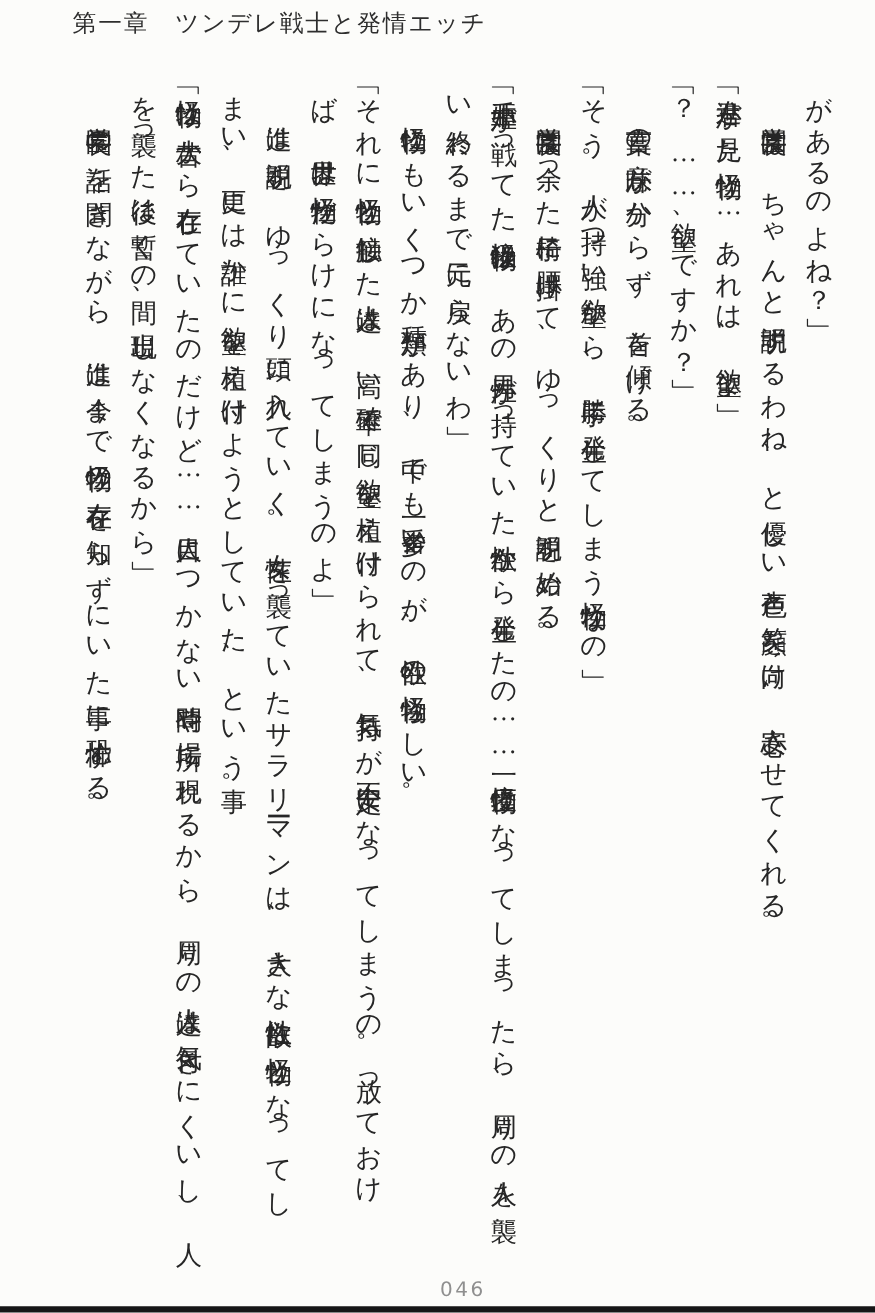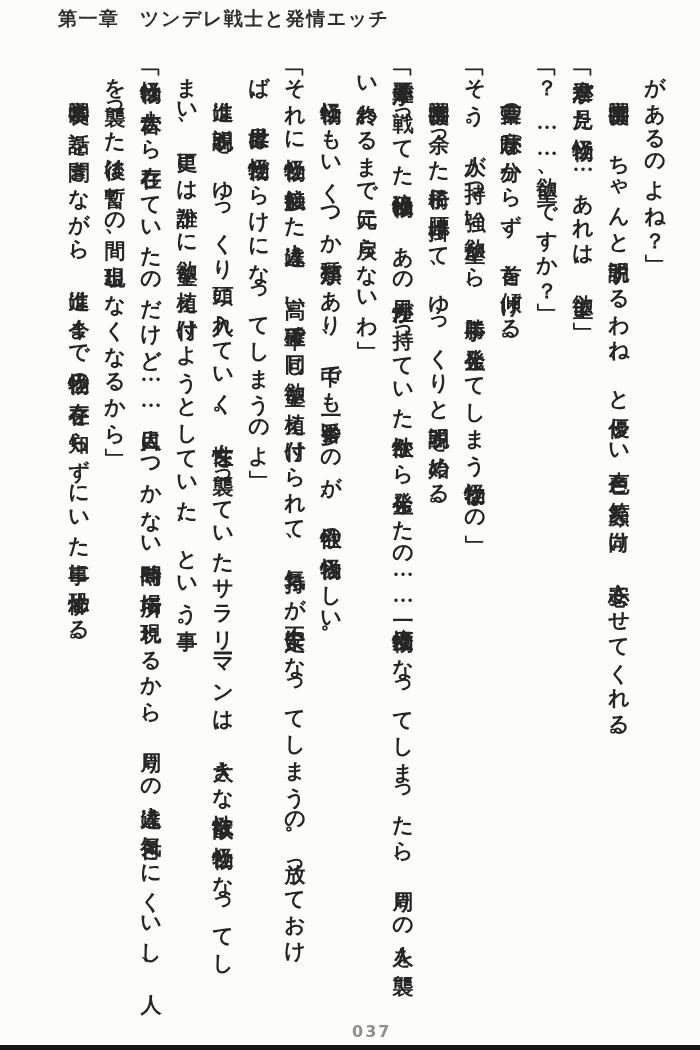--- a/index.html
+++ b/index.html
@@ -3,21 +3,21 @@
 <meta charset="utf-8">
 <style>
   html, body { margin: 0; padding: 0; }
   body {
     width: 700px; height: 1050px;
     position: relative;
     background: #fcfcfa;
     overflow: hidden;
   }
   .page {
-    position: absolute; inset: 0; font-weight: bold;
+    position: absolute; inset: 0;
   }
   .chapter-header {
     position: absolute;
     left: 58px; top: 6px;
     font-family: "Liberation Serif", "DejaVu Serif", serif;
     font-size: 19px;
     color: #2e2e2e;
     letter-spacing: 1.5px;
     white-space: pre;
   }
@@ -51,16 +51,16 @@
   }
 </style>
 </head>
 <body>
 
 <div class="page">
   <div class="chapter-header">第一章　ツンデレ戦士と発情エッチ</div>
 
   <div class="vtext"><p>があるのよね？」</p><p>　学園長は、ちゃんと説明するわね、と優しい声色と笑顔を向け、安心させてくれる。</p><p>「進君が見た怪物……あれは、欲望よ」</p><p>「？　……欲望、ですか？」</p><p>　言葉の意味が分からず、首を傾げる。</p><p>「そう。人が持つ強い欲望から、勝手に発生してしまう怪物なの」</p><p>　学園長は余った椅子に腰掛けて、ゆっくりと説明を始める。</p><p>「千亜姫が戦ってた狼怪物は、あの男性が持っていた性欲から発生したの……一度怪物になってしまったら、周りの人を襲い終わるまで元に戻らないわ」</p><p>　怪物にもいくつか種類があり、中でも一番多いのが、性欲の怪物らしい。</p><p>「それに怪物と接触した人達は、高い確率で同じ欲望を植え付けられて、気持ちが不安定になってしまうの。放っておけば、世界は怪物だらけになってしまうのよ」</p><p>　進は説明を、ゆっくり頭に入れていく。女性を襲っていたサラリーマンは、大きな性欲故に怪物となってしまい、更には誰かに欲望を植え付けようとしていた、という事。</p><p>「怪物は大昔から存在していたのだけど……人目につかない時間や場所に現れるから、周りの人達は気付きにくいし、人を襲った後は暫くの間、出現しなくなるから」</p><p>　学園長の話を聞きながら、進は今まで怪物の存在を知らずにいた事に恐怖する。</p></div>
 
-  <div class="page-number">037</div>
+  <div class="page-number">046</div>
 
   <div class="bottom-edge"></div>
 </div>
 
 </body></html>

